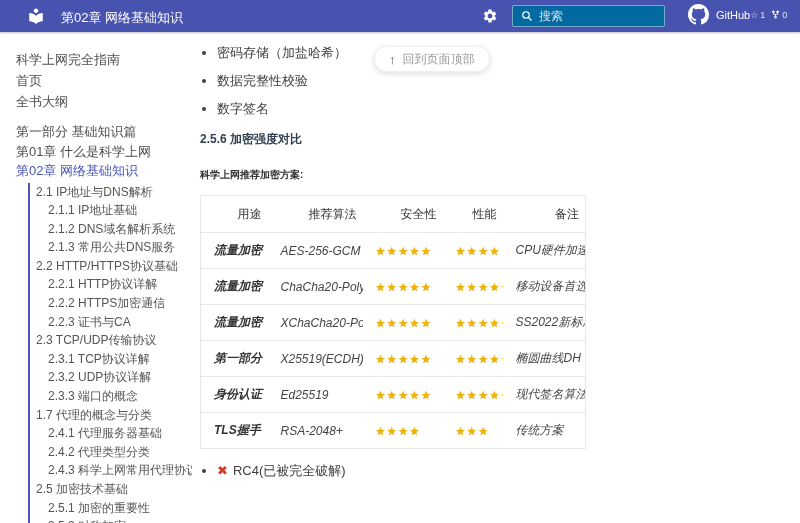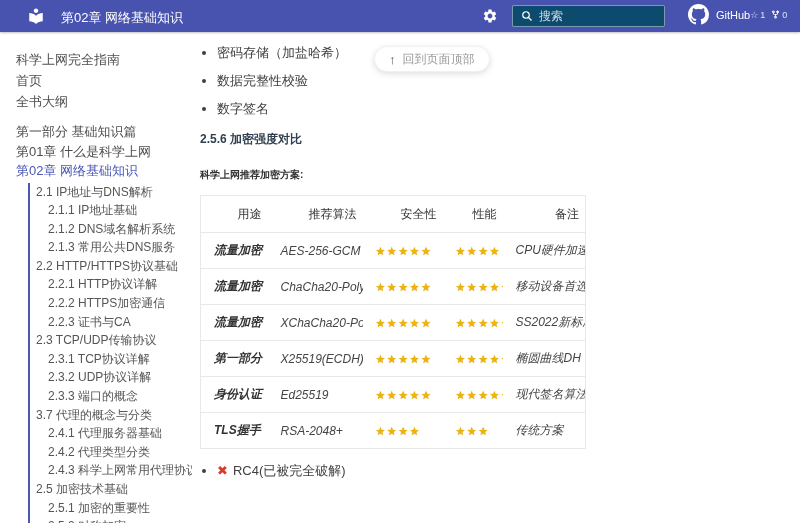--- a/index.html
+++ b/index.html
@@ -15,21 +15,21 @@
   .navbar {
     position: absolute; top: 0; left: 0; width: 800px; height: 32px;
     background: #4753af; color: #fff; z-index: 20;
     box-shadow: 0 1px 2px rgba(0,0,0,0.25);
   }
   .logo { position: absolute; left: 27px; top: 7px; width: 18px; height: 18px; }
   .nav-title { position: absolute; left: 61px; top: 9px; font-size: 13px; color: #fff; }
   .gear { position: absolute; left: 482px; top: 8px; width: 16px; height: 16px; cursor: pointer; }
   .search-box {
     position: absolute; left: 512px; top: 5px; width: 153px; height: 22px;
-    background: #0c4a6e; border: 1px solid rgba(255,255,255,0.45); border-radius: 2px;
+    background: #0369a1; border: 1px solid rgba(255,255,255,0.45); border-radius: 2px;
     display: flex; align-items: center; padding: 0 8px; gap: 6px;
   }
   .search-box input {
     flex: 1; background: transparent; border: none; outline: none;
     color: #fff; font-size: 12px; font-family: inherit; width: 100px;
   }
   .search-box input::placeholder { color: rgba(255,255,255,0.8); }
   .github { position: absolute; left: 688px; top: 4px; display: flex; align-items: center; gap: 7px; cursor: pointer; }
   .gh-col { display: flex; flex-direction: row; line-height: 12px; }
   .gh-name { font-size: 11px; color: #fff; }
@@ -145,21 +145,21 @@
       <div class="side-item lvl2">2.1.2 DNS域名解析系统</div>
       <div class="side-item lvl2">2.1.3 常用公共DNS服务</div>
       <div class="side-item lvl1">2.2 HTTP/HTTPS协议基础</div>
       <div class="side-item lvl2">2.2.1 HTTP协议详解</div>
       <div class="side-item lvl2">2.2.2 HTTPS加密通信</div>
       <div class="side-item lvl2">2.2.3 证书与CA</div>
       <div class="side-item lvl1">2.3 TCP/UDP传输协议</div>
       <div class="side-item lvl2">2.3.1 TCP协议详解</div>
       <div class="side-item lvl2">2.3.2 UDP协议详解</div>
       <div class="side-item lvl2">2.3.3 端口的概念</div>
-      <div class="side-item lvl1">3.7 代理的概念与分类</div>
+      <div class="side-item lvl1">1.7 代理的概念与分类</div>
       <div class="side-item lvl2">2.4.1 代理服务器基础</div>
       <div class="side-item lvl2">2.4.2 代理类型分类</div>
       <div class="side-item lvl2">2.4.3 科学上网常用代理协议</div>
       <div class="side-item lvl1">2.5 加密技术基础</div>
       <div class="side-item lvl2">2.5.1 加密的重要性</div>
       <div class="side-item lvl2">2.5.2 对称加密</div>
     </div>
 </div>
 
 <div class="main">

